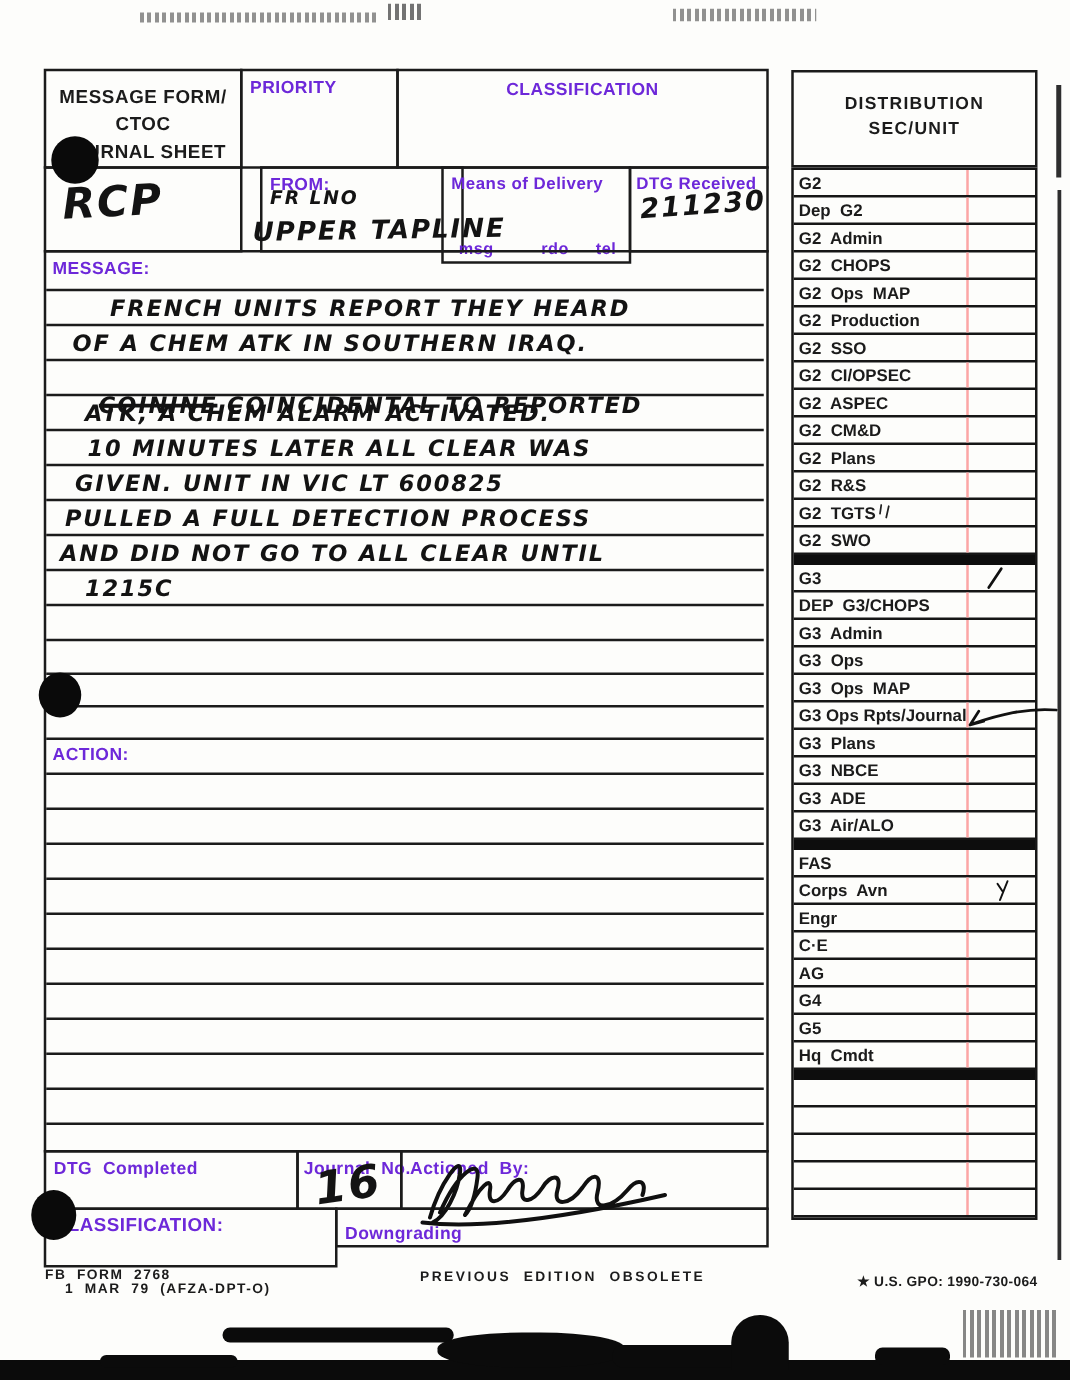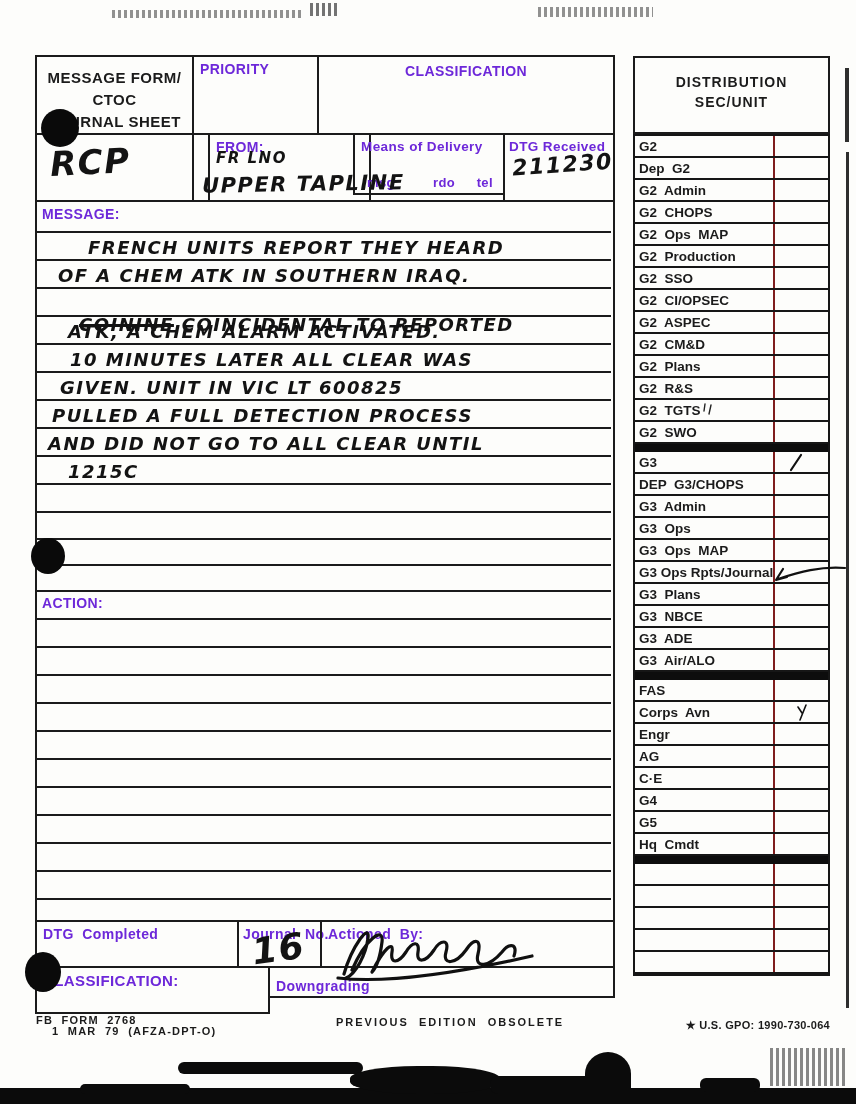--- a/index.html
+++ b/index.html
@@ -13,21 +13,21 @@
   .msg-line{position:absolute;font-size:18px;z-index:4}
   .strike{text-decoration:line-through;text-decoration-thickness:2.5px}
   .rule{position:absolute;left:37px;width:574px;height:2px;background:#1b1b1b}
   .title-cell{display:flex;flex-direction:column;align-items:center;justify-content:flex-start;padding-top:10px;text-align:center}
   .title-cell span{font-weight:700;font-size:15px;letter-spacing:.5px;line-height:1.45}
   .punch{position:absolute;background:#0a0a0a;border-radius:50%;z-index:9}
   .smudge{position:absolute;background:repeating-linear-gradient(90deg,#3a3a3a 0 3px,transparent 3px 6px);opacity:.55;filter:blur(.4px)}
   .blob{position:absolute;background:#0b0b0b;z-index:8}
   .dist-table{position:absolute;left:633px;top:134px;width:197px;border:2.5px solid #161616;background:transparent}
   .dist-row{display:flex;height:22px;border-bottom:2px solid #161616;position:relative}
-  .dist-label{flex:1;border-right:2px solid #7f1d1d;font-weight:700;font-size:13.5px;padding:3px 0 0 4px;white-space:pre;overflow:visible}
+  .dist-label{flex:1;border-right:2px solid #fca5a5;font-weight:700;font-size:13.5px;padding:3px 0 0 4px;white-space:pre;overflow:visible}
   .dist-check{width:53px;position:relative;overflow:visible}
   .dist-check svg{position:absolute;left:6px;top:0;overflow:visible}
   .dist-divider{height:8px;background:#0d0d0d}
   .footer-text{position:absolute;font-weight:700;font-size:11px;letter-spacing:1.2px;white-space:pre}
   .vline-artifact{position:absolute;background:#111;opacity:.88;z-index:7}
 </style>
 </head>
 <body>
 
 <div class="page">
@@ -54,21 +54,21 @@
 
   <div class="cell" style="left:35px;top:133px;width:159px;height:69px"></div>
   <span class="hand" style="position:absolute;left:50px;top:142px;font-size:34px;transform:rotate(-3deg);z-index:5">RCP</span>
 
   <div class="cell" style="left:208px;top:133px;width:163px;height:69px">
     <span class="flabel cell-label">FROM:</span>
   </div>
   <span class="hand" style="position:absolute;left:216px;top:149px;font-size:15px;z-index:5">FR LNO</span>
   <span class="hand" style="position:absolute;left:202px;top:172px;font-size:21px;transform:rotate(-1deg);z-index:5">UPPER TAPLINE</span>
 
-  <div class="cell" style="left:353px;top:133px;width:152px;height:62px">
+  <div class="cell" style="left:353px;top:133px;width:152px;height:78px">
     <span class="flabel cell-label" style="font-size:13.5px">Means of Delivery</span>
     <span class="flabel" style="position:absolute;bottom:3px;left:12px;font-size:13px">msg</span>
     <span class="flabel" style="position:absolute;bottom:3px;left:78px;font-size:13px">rdo</span>
     <span class="flabel" style="position:absolute;bottom:3px;right:10px;font-size:13px">tel</span>
   </div>
 
   <div class="cell" style="left:503px;top:133px;width:112px;height:69px">
     <span class="flabel cell-label" style="font-size:13.5px;left:4px">DTG Received</span>
   </div>
   <span class="hand" style="position:absolute;left:512px;top:152px;font-size:22px;transform:rotate(-4deg);z-index:5">211230</span>
@@ -260,25 +260,25 @@
           <svg width="14" height="18" viewBox="0 0 14 18" style="left:20px;top:2px">
             <path d="M3 3 L7 9 M11 1 L5 16" stroke="#111" stroke-width="1.6" fill="none" stroke-linecap="round"></path>
           </svg>
         </div>
       </div>
       <div class="dist-row">
         <div class="dist-label"><span>Engr</span></div>
         <div class="dist-check"></div>
       </div>
       <div class="dist-row">
+        <div class="dist-label"><span>C·E</span></div>
+        <div class="dist-check"></div>
+      </div>
+      <div class="dist-row">
         <div class="dist-label"><span>AG</span></div>
-        <div class="dist-check"></div>
-      </div>
-      <div class="dist-row">
-        <div class="dist-label"><span>C·E</span></div>
         <div class="dist-check"></div>
       </div>
       <div class="dist-row">
         <div class="dist-label"><span>G4</span></div>
         <div class="dist-check"></div>
       </div>
       <div class="dist-row">
         <div class="dist-label"><span>G5</span></div>
         <div class="dist-check"></div>
       </div>

